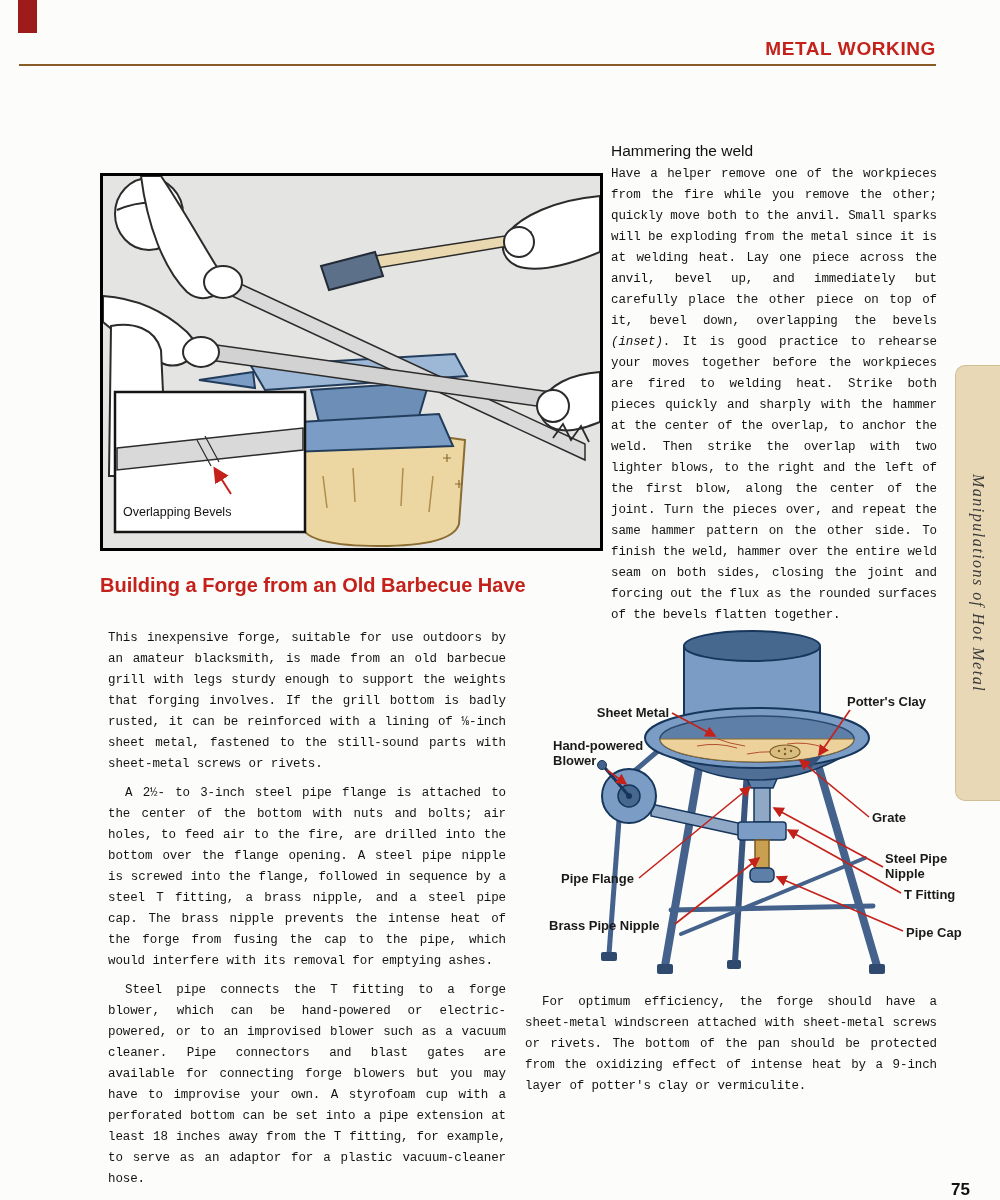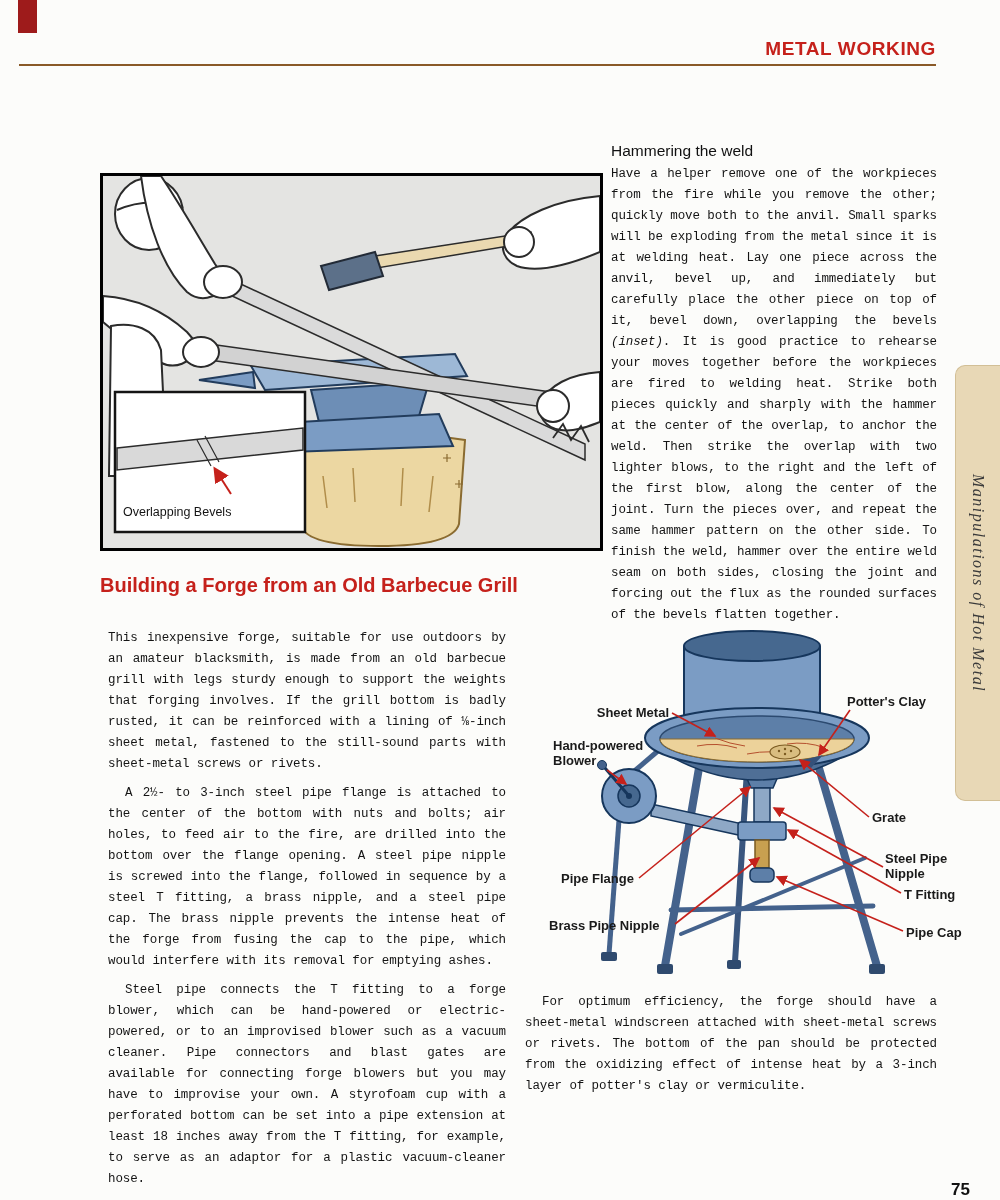--- a/index.html
+++ b/index.html
@@ -115,21 +115,21 @@
         <text x="20" y="340" class="inset-label">Overlapping Bevels</text>
       </g>
     </svg>
   </div>
 
   <div class="hammering-col">
     <h2>Hammering the weld</h2>
     <p class="body-text"><span>Have a helper remove one of the workpieces from the fire while you remove the other; quickly move both to the anvil. Small sparks will be exploding from the metal since it is at welding heat. Lay one piece across the anvil, bevel up, and immediately but carefully place the other piece on top of it, bevel down, overlapping the bevels </span><i>(inset)</i><span>. It is good practice to rehearse your moves together before the workpieces are fired to welding heat. Strike both pieces quickly and sharply with the hammer at the center of the overlap, to anchor the weld. Then strike the overlap with two lighter blows, to the right and the left of the first blow, along the center of the joint. Turn the pieces over, and repeat the same hammer pattern on the other side. To finish the weld, hammer over the entire weld seam on both sides, closing the joint and forcing out the flux as the rounded surfaces of the bevels flatten together.</span></p>
   </div>
 
-  <h1 class="forge-heading">Building a Forge from an Old Barbecue Grill</h1>
+  <h1 class="forge-heading">Building a Forge from an Old Barbecue Have</h1>
 
   <div class="forge-col">
     <p class="body-text">This inexpensive forge, suitable for use outdoors by an amateur blacksmith, is made from an old barbecue grill with legs sturdy enough to support the weights that forging involves. If the grill bottom is badly rusted, it can be reinforced with a lining of ⅛-inch sheet metal, fastened to the still-sound parts with sheet-metal screws or rivets.</p>
     <p class="body-text ind">A 2½- to 3-inch steel pipe flange is attached to the center of the bottom with nuts and bolts; air holes, to feed air to the fire, are drilled into the bottom over the flange opening. A steel pipe nipple is screwed into the flange, followed in sequence by a steel T fitting, a brass nipple, and a steel pipe cap. The brass nipple prevents the intense heat of the forge from fusing the cap to the pipe, which would interfere with its removal for emptying ashes.</p>
     <p class="body-text ind">Steel pipe connects the T fitting to a forge blower, which can be hand-powered or electric-powered, or to an improvised blower such as a vacuum cleaner. Pipe connectors and blast gates are available for connecting forge blowers but you may have to improvise your own. A styrofoam cup with a perforated bottom can be set into a pipe extension at least 18 inches away from the T fitting, for example, to serve as an adaptor for a plastic vacuum-cleaner hose.</p>
   </div>
 
   <div class="forge-diagram">
     <svg width="430" height="372" viewBox="0 0 430 372">
       <defs>
@@ -209,21 +209,21 @@
         <text x="338" y="245" class="diag-label">Steel Pipe</text>
         <text x="338" y="260" class="diag-label">Nipple</text>
         <text x="14" y="265" class="diag-label">Pipe Flange</text>
         <text x="357" y="281" class="diag-label">T Fitting</text>
         <text x="2" y="312" class="diag-label">Brass Pipe Nipple</text>
         <text x="359" y="319" class="diag-label">Pipe Cap</text>
       </g>
     </svg>
   </div>
 
-  <p class="closing-para body-text ind">For optimum efficiency, the forge should have a sheet-metal windscreen attached with sheet-metal screws or rivets. The bottom of the pan should be protected from the oxidizing effect of intense heat by a 3-inch layer of potter's clay or vermiculite.</p>
+  <p class="closing-para body-text ind">For optimum efficiency, the forge should have a sheet-metal windscreen attached with sheet-metal screws or rivets. The bottom of the pan should be protected from the oxidizing effect of intense heat by a 9-inch layer of potter's clay or vermiculite.</p>
 
   <div class="side-tab">
     <span>Manipulations of Hot Metal</span>
   </div>
 
   <div class="page-number">75</div>
 
 </div>
 
 </body></html>

